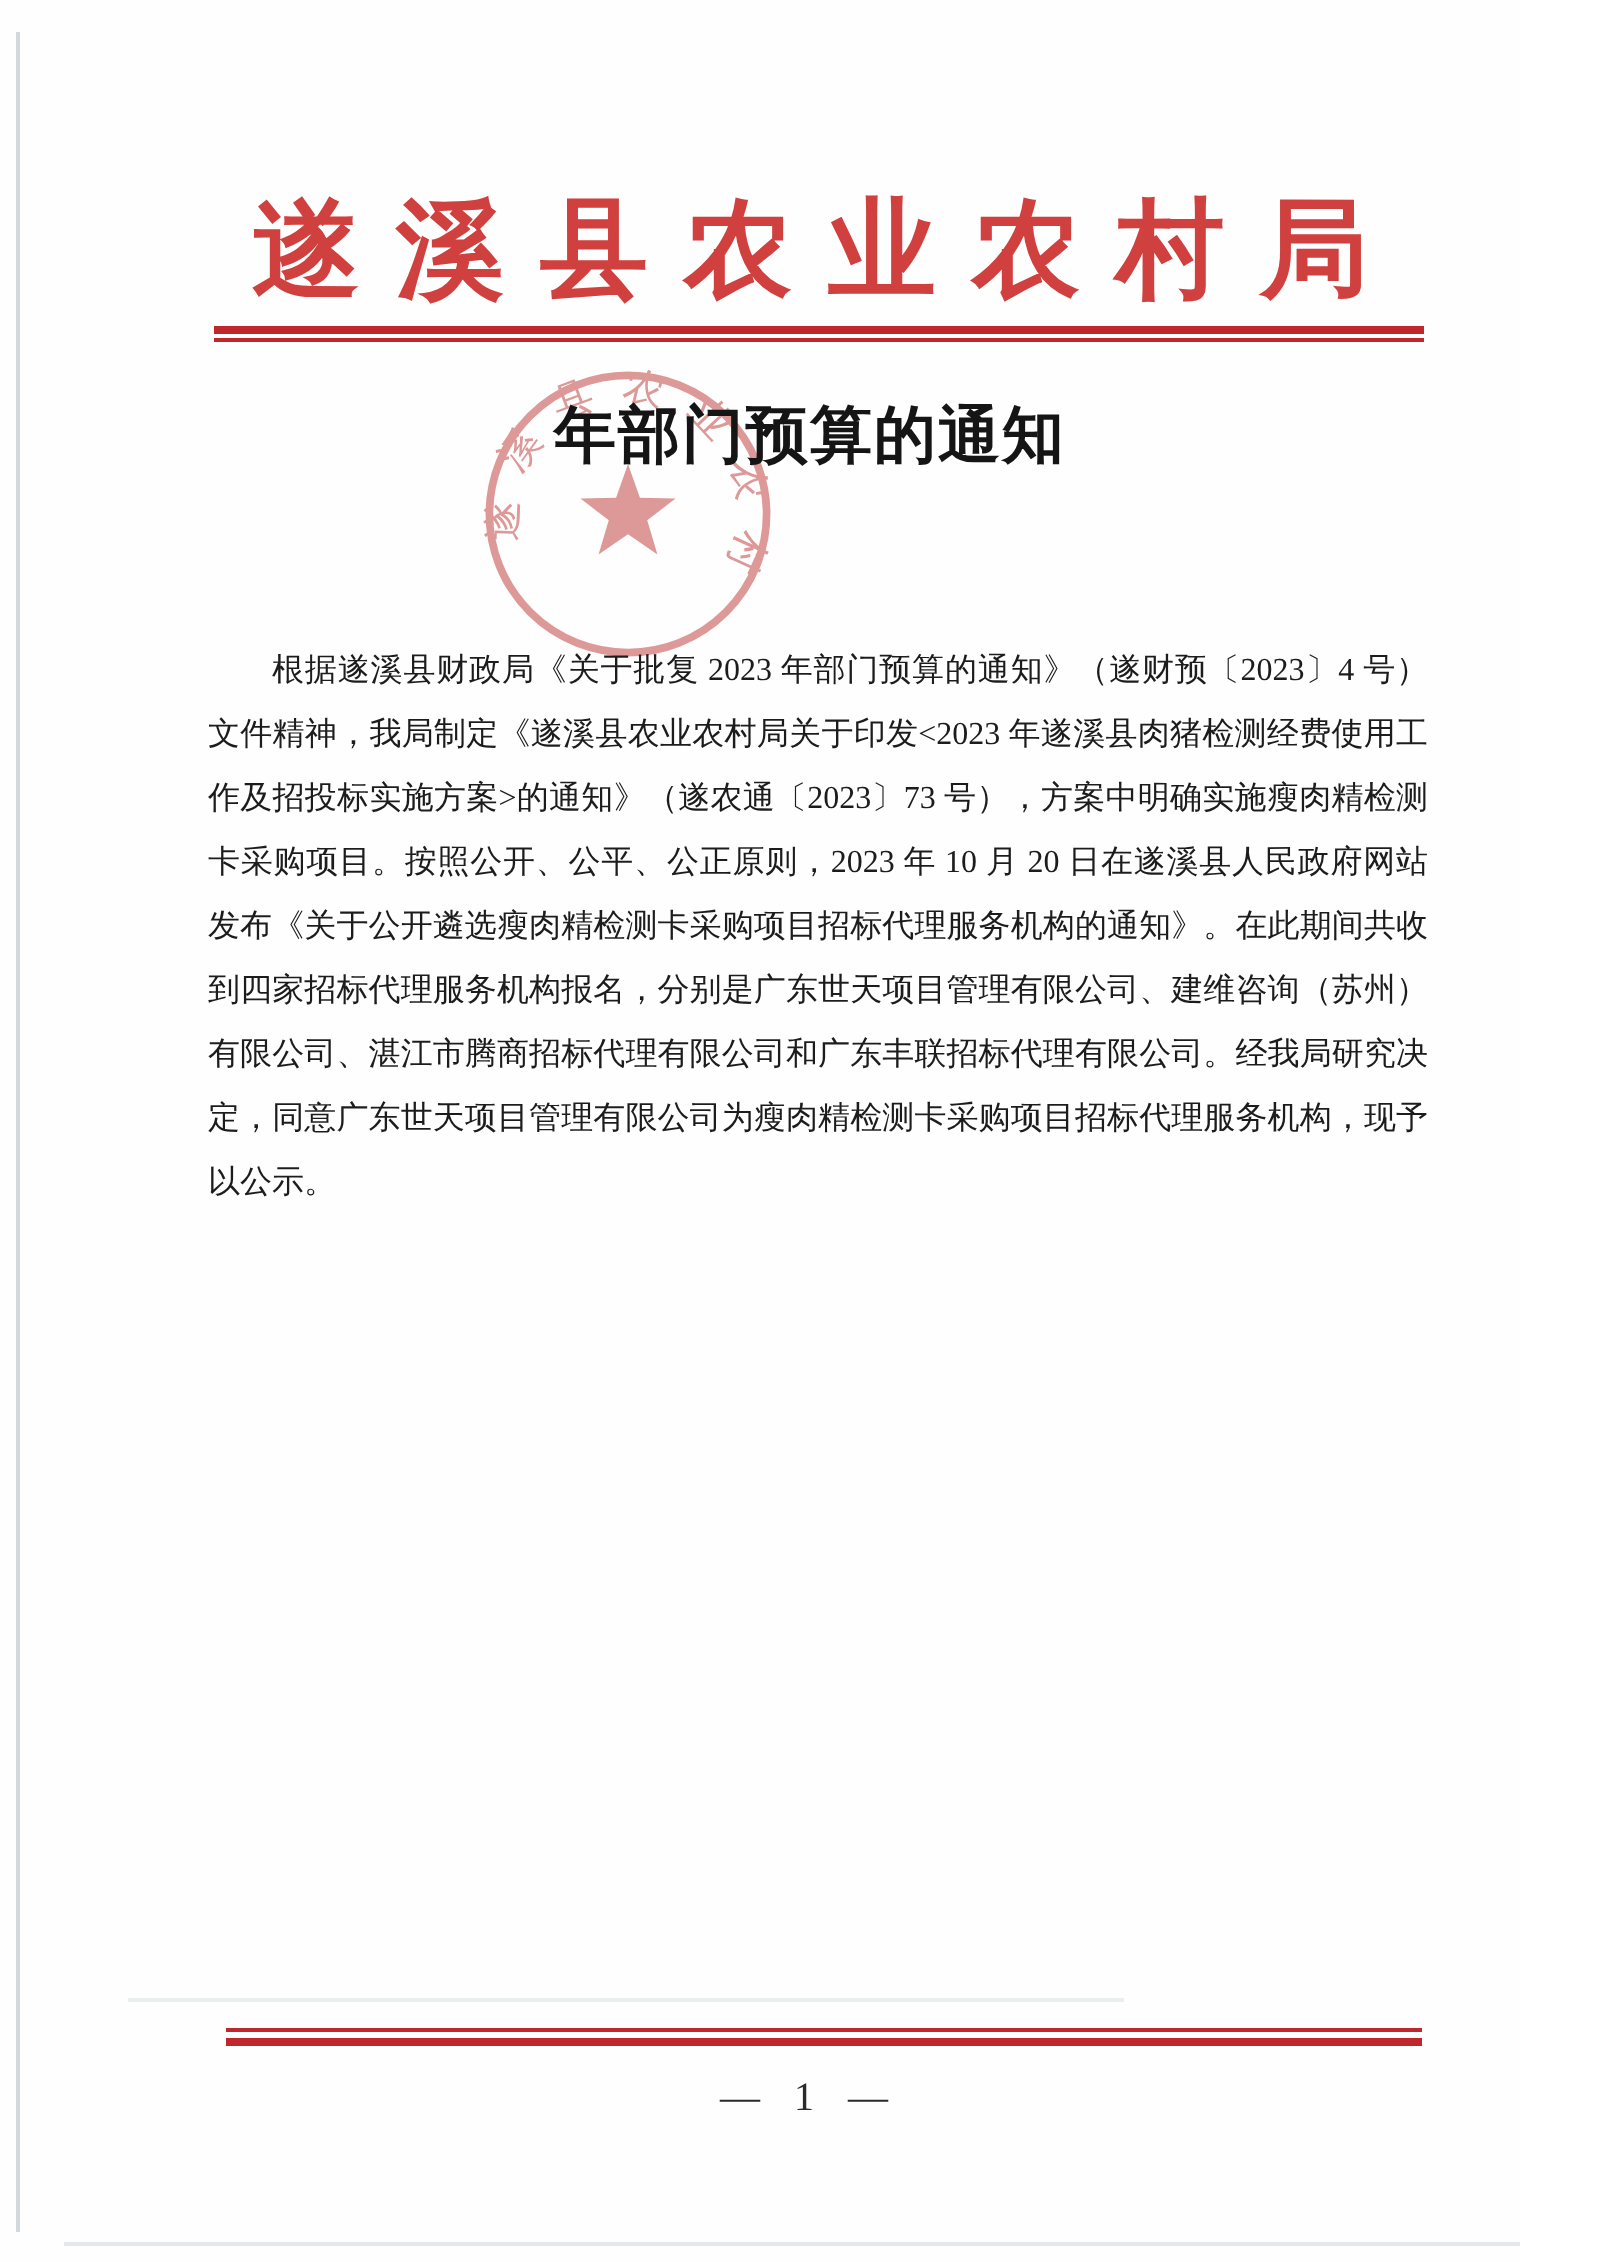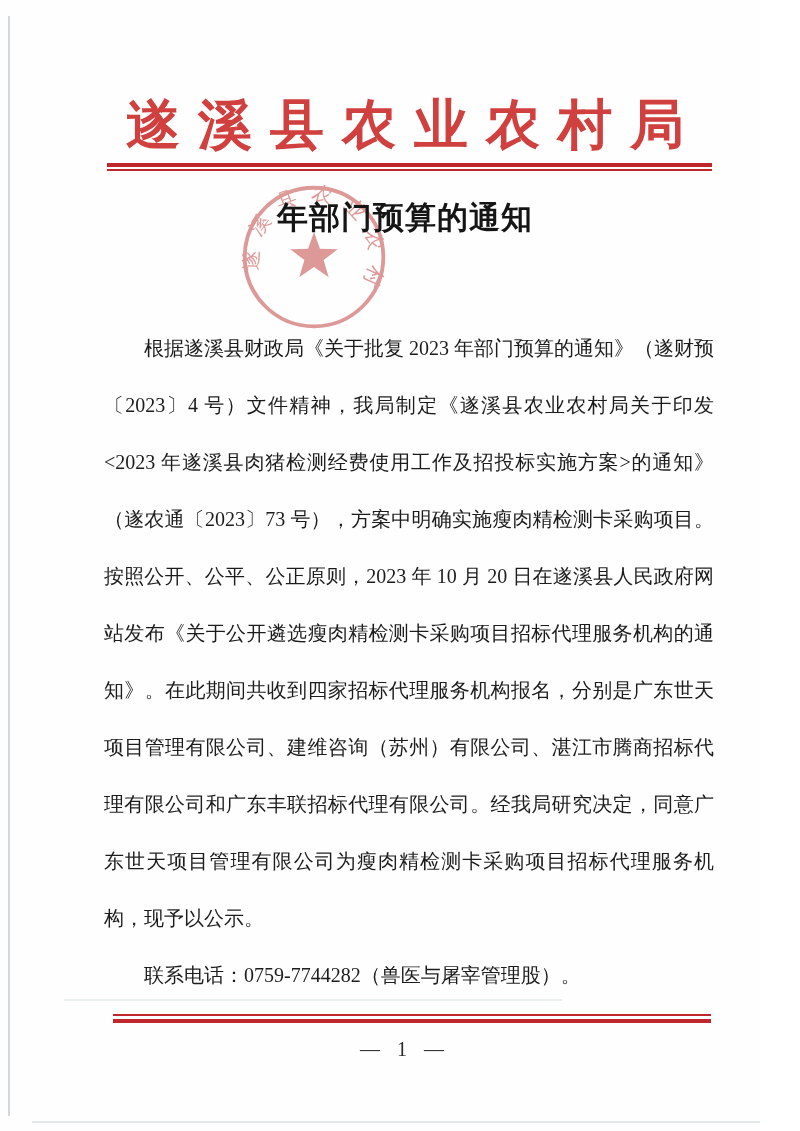--- a/index.html
+++ b/index.html
@@ -76,22 +76,22 @@
     left: 237px; top: 180px;
     width: 154px; height: 154px;
     z-index: 1;
     opacity: 0.58;
   }
   
   .body-text {
     position: absolute;
     left: 104px; top: 320px;
     width: 610px;
-    font-size: 20px;
-    line-height: 57px;
+    font-size: 16px;
+    line-height: 32px;
     color: #1c1c1c;
     text-align: justify;
     z-index: 2;
   }
   .body-text p {
     margin: 0;
     text-indent: 2em;
   }
   
   .footer-rule {
@@ -139,21 +139,20 @@
       <textPath xlink:href="#sealArc" href="#sealArc" startOffset="14">遂溪县农业农村局</textPath>
     </text>
   </svg>
 
   <div class="doc-title">
     <div>年部门预算的通知</div>
   </div>
 
   <div class="body-text">
     <p>根据遂溪县财政局《关于批复 2023 年部门预算的通知》（遂财预〔2023〕4 号）文件精神，我局制定《遂溪县农业农村局关于印发&lt;2023 年遂溪县肉猪检测经费使用工作及招投标实施方案&gt;的通知》（遂农通〔2023〕73 号），方案中明确实施瘦肉精检测卡采购项目。按照公开、公平、公正原则，2023 年 10 月 20 日在遂溪县人民政府网站发布《关于公开遴选瘦肉精检测卡采购项目招标代理服务机构的通知》。在此期间共收到四家招标代理服务机构报名，分别是广东世天项目管理有限公司、建维咨询（苏州）有限公司、湛江市腾商招标代理有限公司和广东丰联招标代理有限公司。经我局研究决定，同意广东世天项目管理有限公司为瘦肉精检测卡采购项目招标代理服务机构，现予以公示。</p>
-    <p>联系电话：0759-7744282（兽医与屠宰管理股）。</p>
   </div>
 
   <div class="footer-rule">
     <div class="thin"></div>
     <div class="gap"></div>
     <div class="thick"></div>
   </div>
 
   <div class="page-number">— 1 —</div>
 

